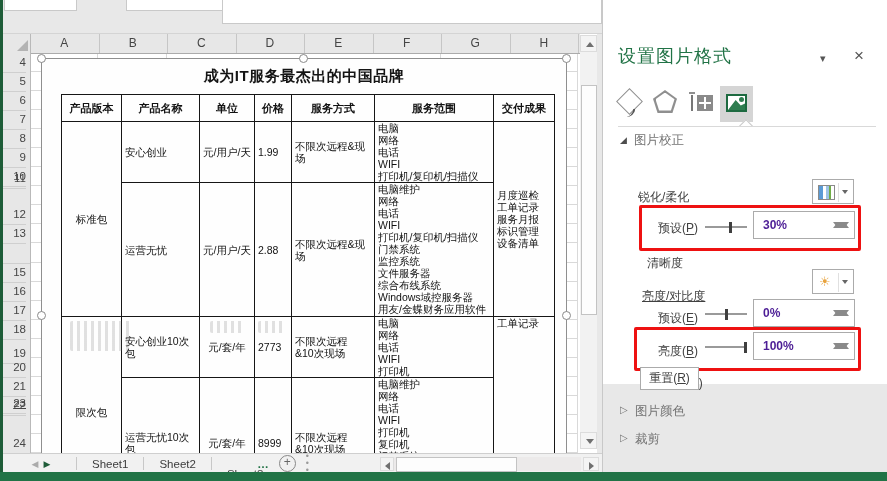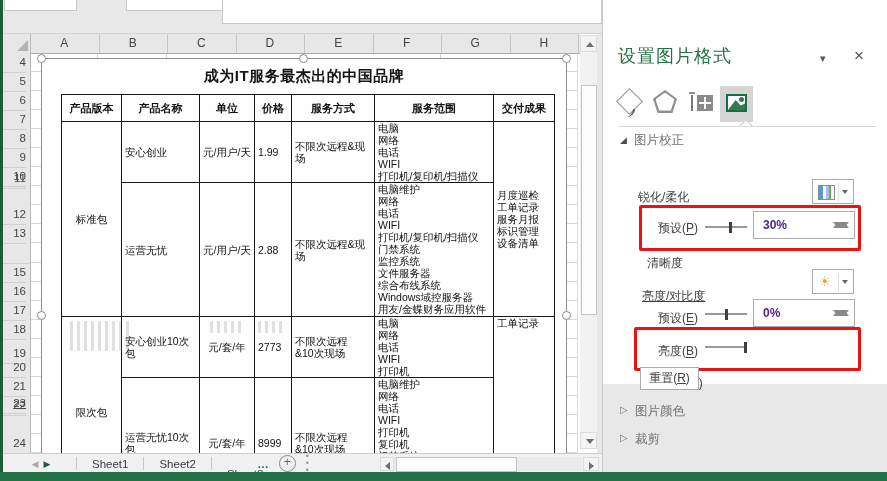--- a/index.html
+++ b/index.html
@@ -363,20 +363,25 @@
       <div class="val">0%</div>
       <div class="chev chev-up"></div>
       <div class="chev chev-dn"></div>
     </div>
 
     <div class="redbox" style="left:31px;top:327px;width:221px;height:38px;"></div>
     <div class="lbl" style="left:47px;top:339px;">对比度(<u>C</u>)</div>
     <div class="slider" style="left:102px;top:346px;">
       <div class="tick" style="left:39px;"></div>
     </div>
+    <div class="spin" style="left:150px;top:332px;">
+      <div class="val">100%</div>
+      <div class="chev chev-up"></div>
+      <div class="chev chev-dn"></div>
+    </div>
 
     <div class="reset-btn">重置(<u>R</u>)</div>
 
     <div class="sect-tri" style="left:17px;top:404px;font-size:10px;color:#777;">▷</div>
     <div class="sect-head" style="left:32px;top:403px;">图片颜色</div>
     <div class="sect-tri" style="left:17px;top:432px;font-size:10px;color:#777;">▷</div>
     <div class="sect-head" style="left:32px;top:431px;">裁剪</div>
   </div>
 
   <div class="abs left-edge"></div>

